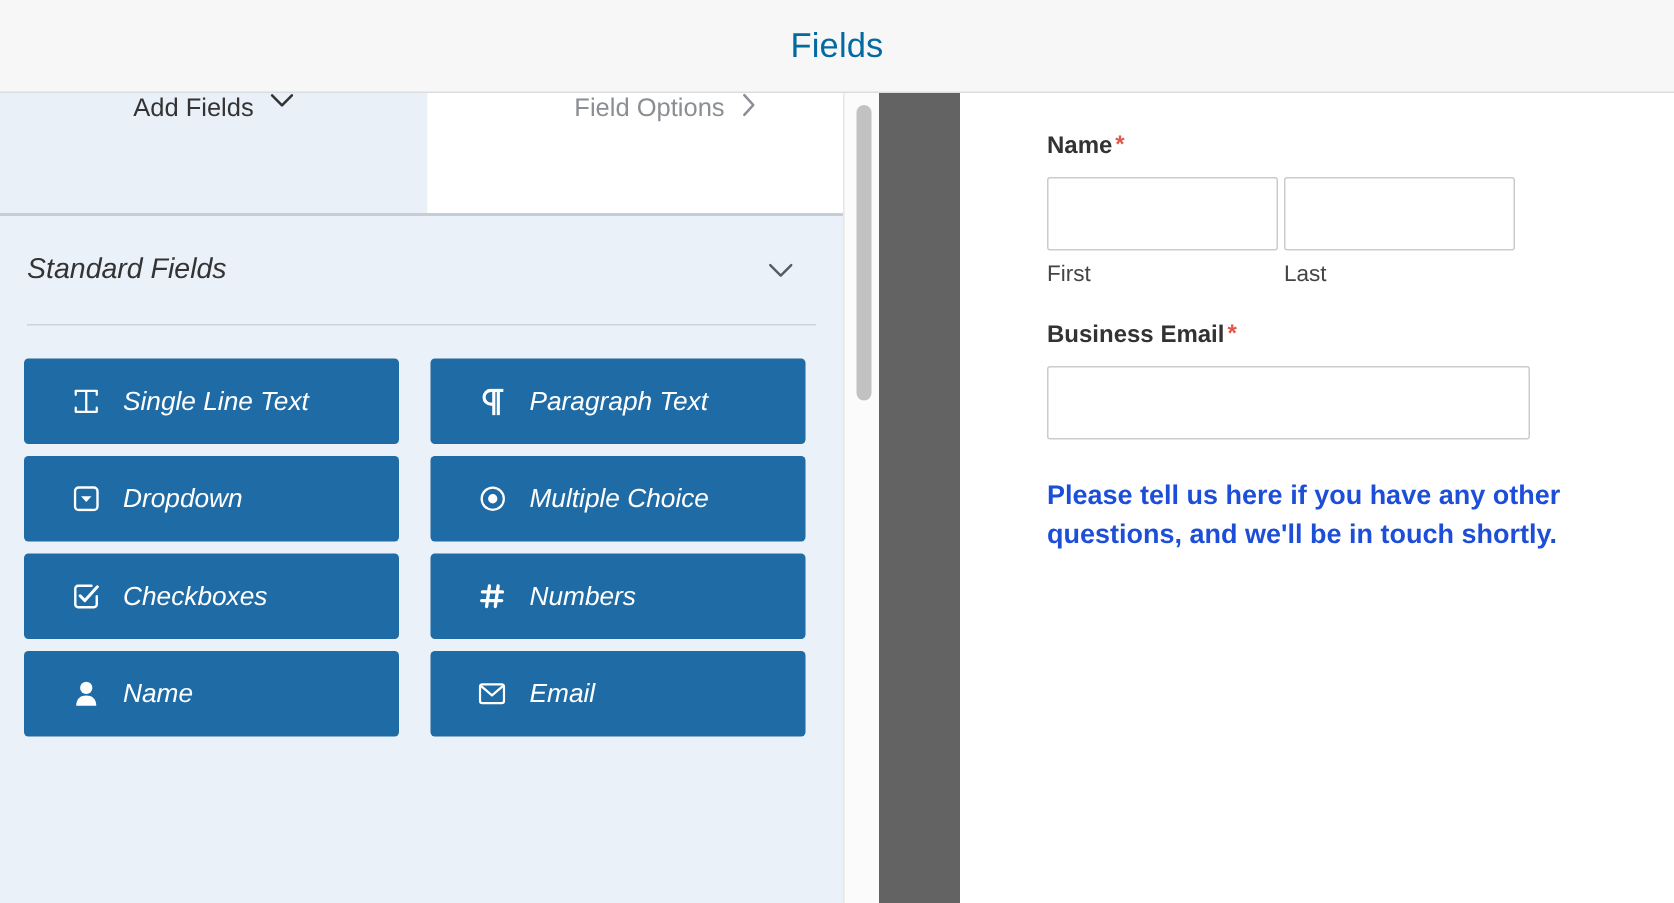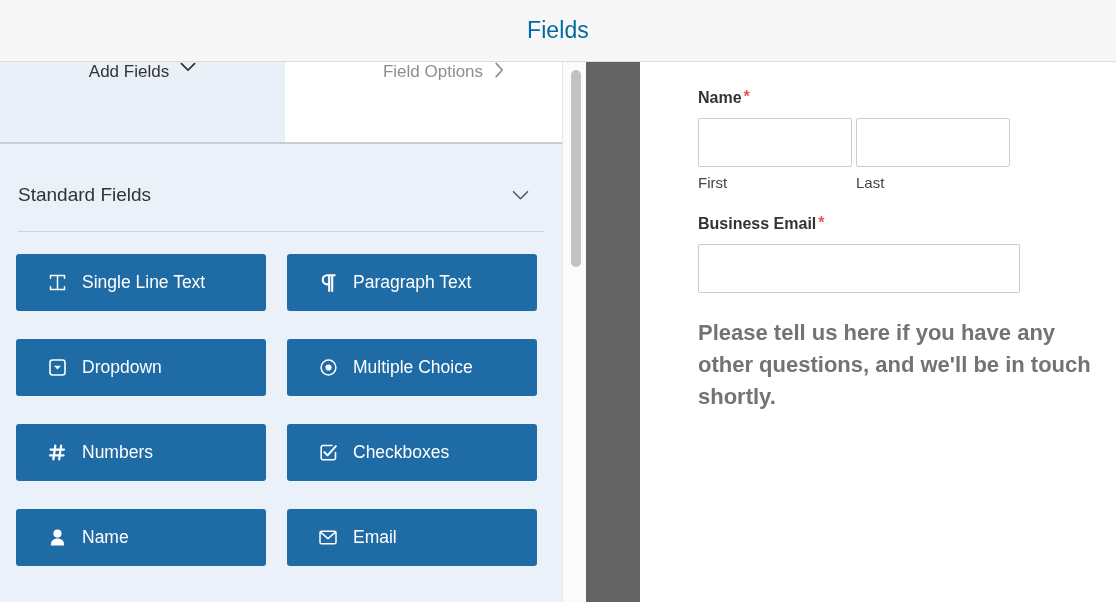--- a/index.html
+++ b/index.html
@@ -85,21 +85,22 @@
     padding-left: 40px;
   }
   .tab-label { }
   .tab-caret {
     margin-left: 11px;
     display: inline-flex;
     align-items: center;
   }
 
   .section {
-    padding: 15px 16px;
+    padding: 0 16px;
+    font-style: italic;
   }
   .section-head {
     display: flex;
     align-items: center;
     justify-content: space-between;
     height: 72px;
     padding: 0 2px;
     cursor: pointer;
   }
   .section-title {
@@ -114,21 +115,21 @@
   }
   .section-rule {
     height: 1px;
     background: #ccd4dc;
     margin: 0 2px 22px 2px;
   }
 
   .field-grid {
     display: flex;
     flex-wrap: wrap;
-    gap: 28px 21px;
+    gap: 8px 21px;
   }
   .field-btn {
     width: 250px;
     height: 57px;
     background: #1e6ba5;
     border-radius: 3px;
     display: flex;
     align-items: center;
     padding-left: 30px;
     box-sizing: border-box;
@@ -218,23 +219,23 @@
   .pf-col { }
   .pf-sub {
     font-size: 15px;
     color: #444444;
     margin-top: 7px;
   }
   .w-name { width: 154px; }
   .w-full { width: 322px; }
 
   .pf-html {
-    font-size: 22px;
+    font-size: 18px;
     font-weight: bold;
-    color: #737373;
+    color: #1d4ed8;
     line-height: 1.45;
     width: 400px;
     margin-top: 2px;
   }
 
   svg { display: block; }
 </style>
 </head>
 <body>
 
@@ -317,34 +318,34 @@
               <circle cx="8.5" cy="8.5" r="7.4" fill="none" stroke="#ffffff" stroke-width="1.5"></circle>
               <circle cx="8.5" cy="8.5" r="3.1" fill="#ffffff"></circle>
             </svg>
           </span>
           <span class="field-label">Multiple Choice</span>
         </div>
 
         <div class="field-btn">
           <span class="field-ico">
             <svg width="17" height="17" viewBox="0 0 17 17">
-              <path d="M6.3 1.6 L4.4 15.4 M12.1 1.6 L10.2 15.4 M1.6 5.6 L15 5.6 M1.1 11.4 L14.5 11.4" fill="none" stroke="#ffffff" stroke-width="2.2" stroke-linecap="round"></path>
-            </svg>
-          </span>
-          <span class="field-label">Numbers</span>
-        </div>
-
-        <div class="field-btn">
-          <span class="field-ico">
-            <svg width="17" height="17" viewBox="0 0 17 17">
               <path d="M15.5 8.5 L15.5 14 A1.8 1.8 0 0 1 13.7 15.8 L3 15.8 A1.8 1.8 0 0 1 1.2 14 L1.2 3.3 A1.8 1.8 0 0 1 3 1.5 L12 1.5" fill="none" stroke="#ffffff" stroke-width="1.6" stroke-linecap="round"></path>
               <path d="M4.4 8.2 L7.6 11.4 L15.9 2.2" fill="none" stroke="#ffffff" stroke-width="2" stroke-linecap="round" stroke-linejoin="round"></path>
             </svg>
           </span>
           <span class="field-label">Checkboxes</span>
+        </div>
+
+        <div class="field-btn">
+          <span class="field-ico">
+            <svg width="17" height="17" viewBox="0 0 17 17">
+              <path d="M6.3 1.6 L4.4 15.4 M12.1 1.6 L10.2 15.4 M1.6 5.6 L15 5.6 M1.1 11.4 L14.5 11.4" fill="none" stroke="#ffffff" stroke-width="2.2" stroke-linecap="round"></path>
+            </svg>
+          </span>
+          <span class="field-label">Numbers</span>
         </div>
 
         <div class="field-btn">
           <span class="field-ico">
             <svg width="15" height="17" viewBox="0 0 15 17">
               <circle cx="7.5" cy="4.6" r="4.1" fill="#ffffff"></circle>
               <path d="M0.8 16.5 C0.8 11.6 3.8 9.6 7.5 9.6 C11.2 9.6 14.2 11.6 14.2 16.5 Z" fill="#ffffff"></path>
             </svg>
           </span>
           <span class="field-label">Name</span>

